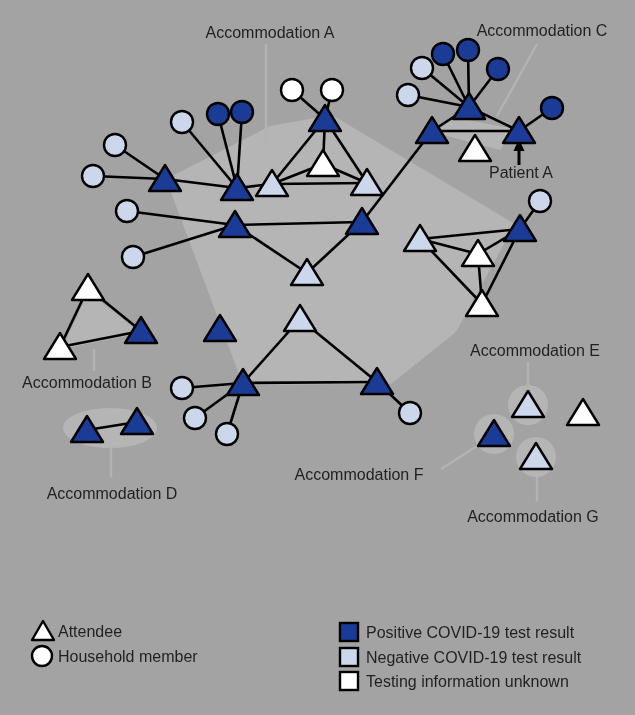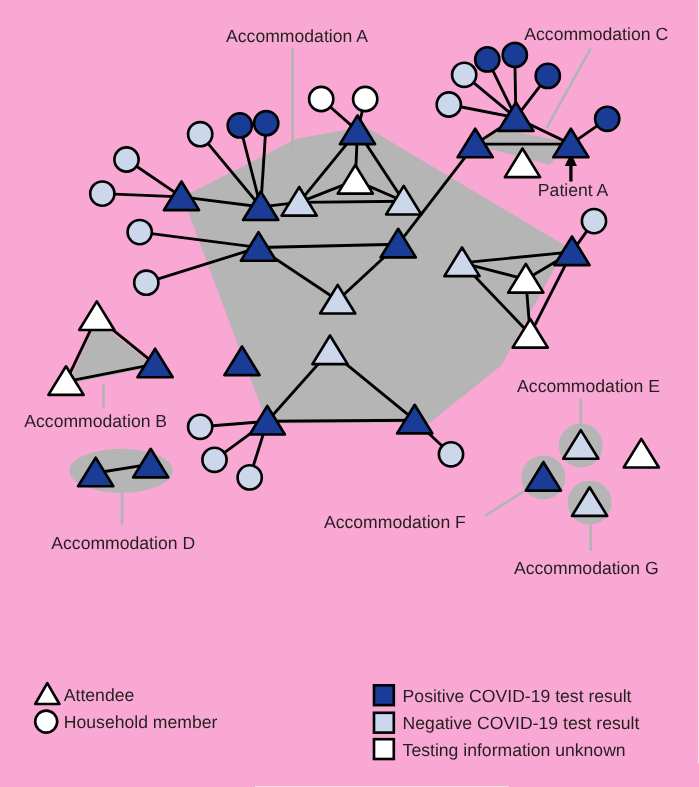--- a/index.html
+++ b/index.html
@@ -1,16 +1,16 @@
 <!DOCTYPE html>
 <html><head>
 <meta charset="utf-8">
 <style>
   html,body{margin:0;padding:0;background:#ffffff;}
-  .stage{position:relative;width:635px;height:715px;background:#f9a8d4;overflow:hidden;}
+  .stage{position:relative;width:635px;height:715px;background:#a3a3a3;overflow:hidden;}
   svg{position:absolute;left:0;top:0;}
   text{font-family:"Liberation Sans",sans-serif;font-size:16px;fill:#231f20;}
 </style>
 </head>
 <body>
 
 <div class="stage">
   <svg id="net" width="635" height="715" viewBox="0 0 635 715" xmlns="http://www.w3.org/2000/svg">
       <polygon fill="#b5b5b5" points="166,179 270,126 332,115 515,224 456,332 391,384 243,385"></polygon>
       <polygon fill="#b5b5b5" points="452,117 516,129 500,150 436,133"></polygon>

